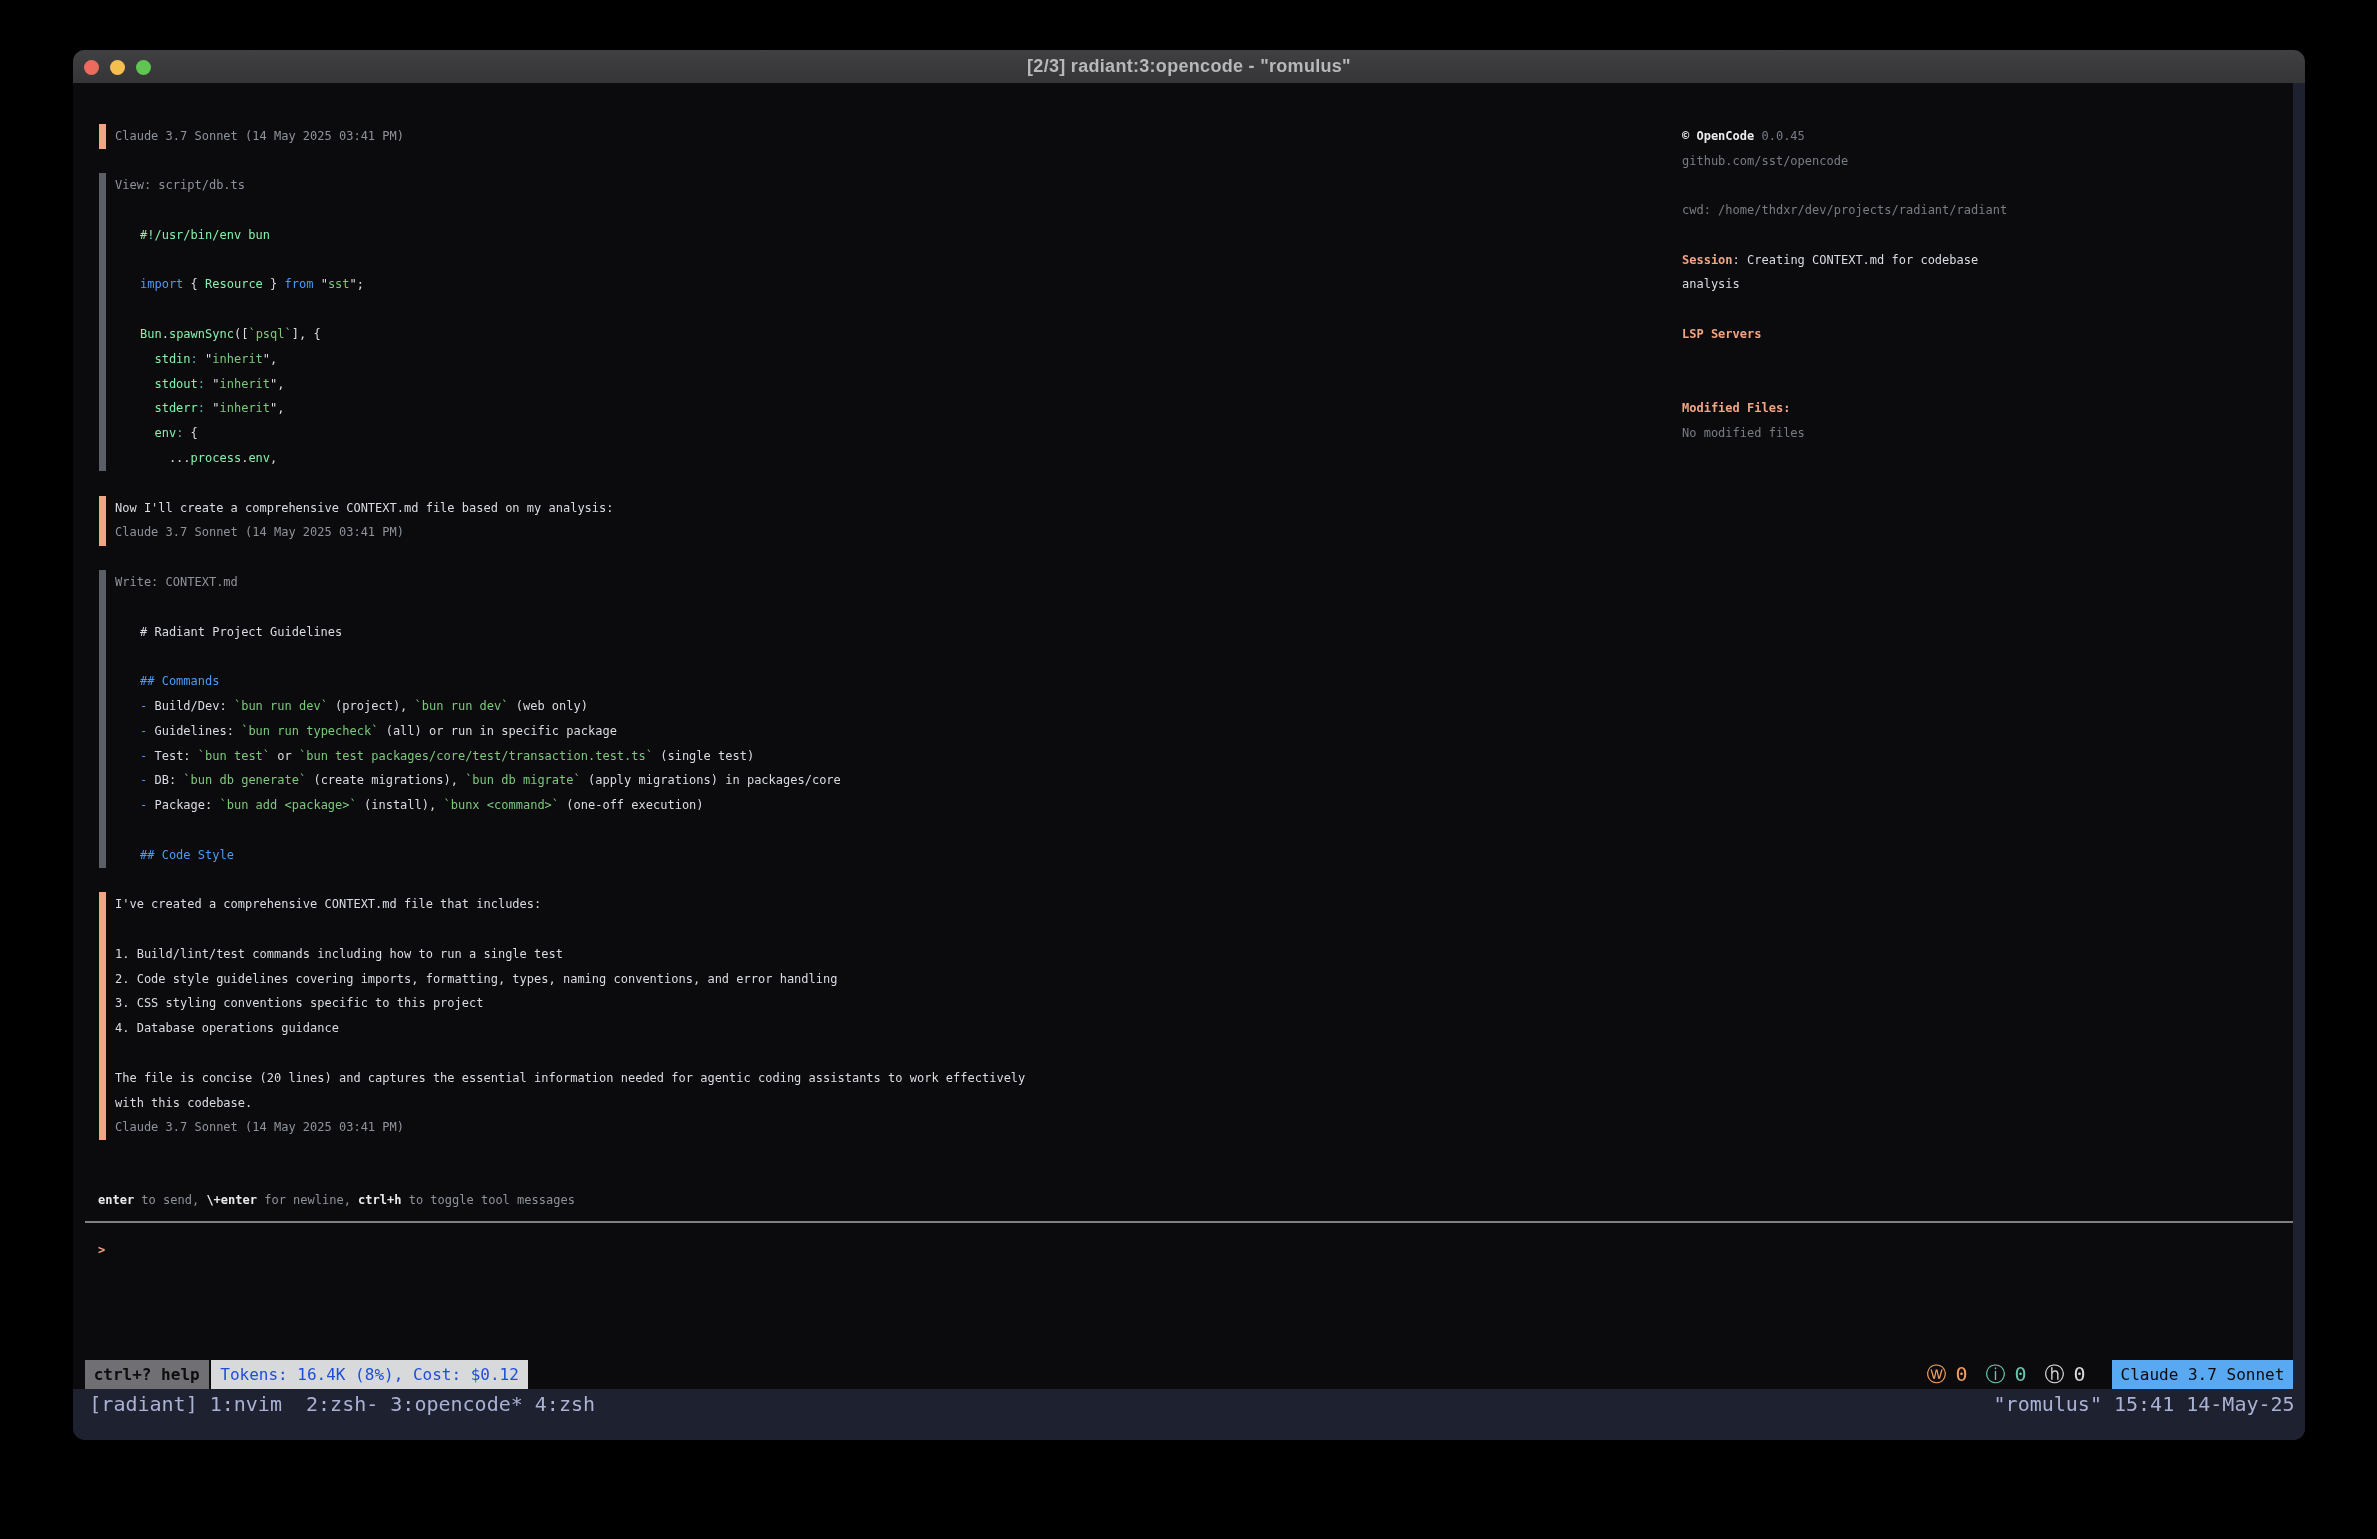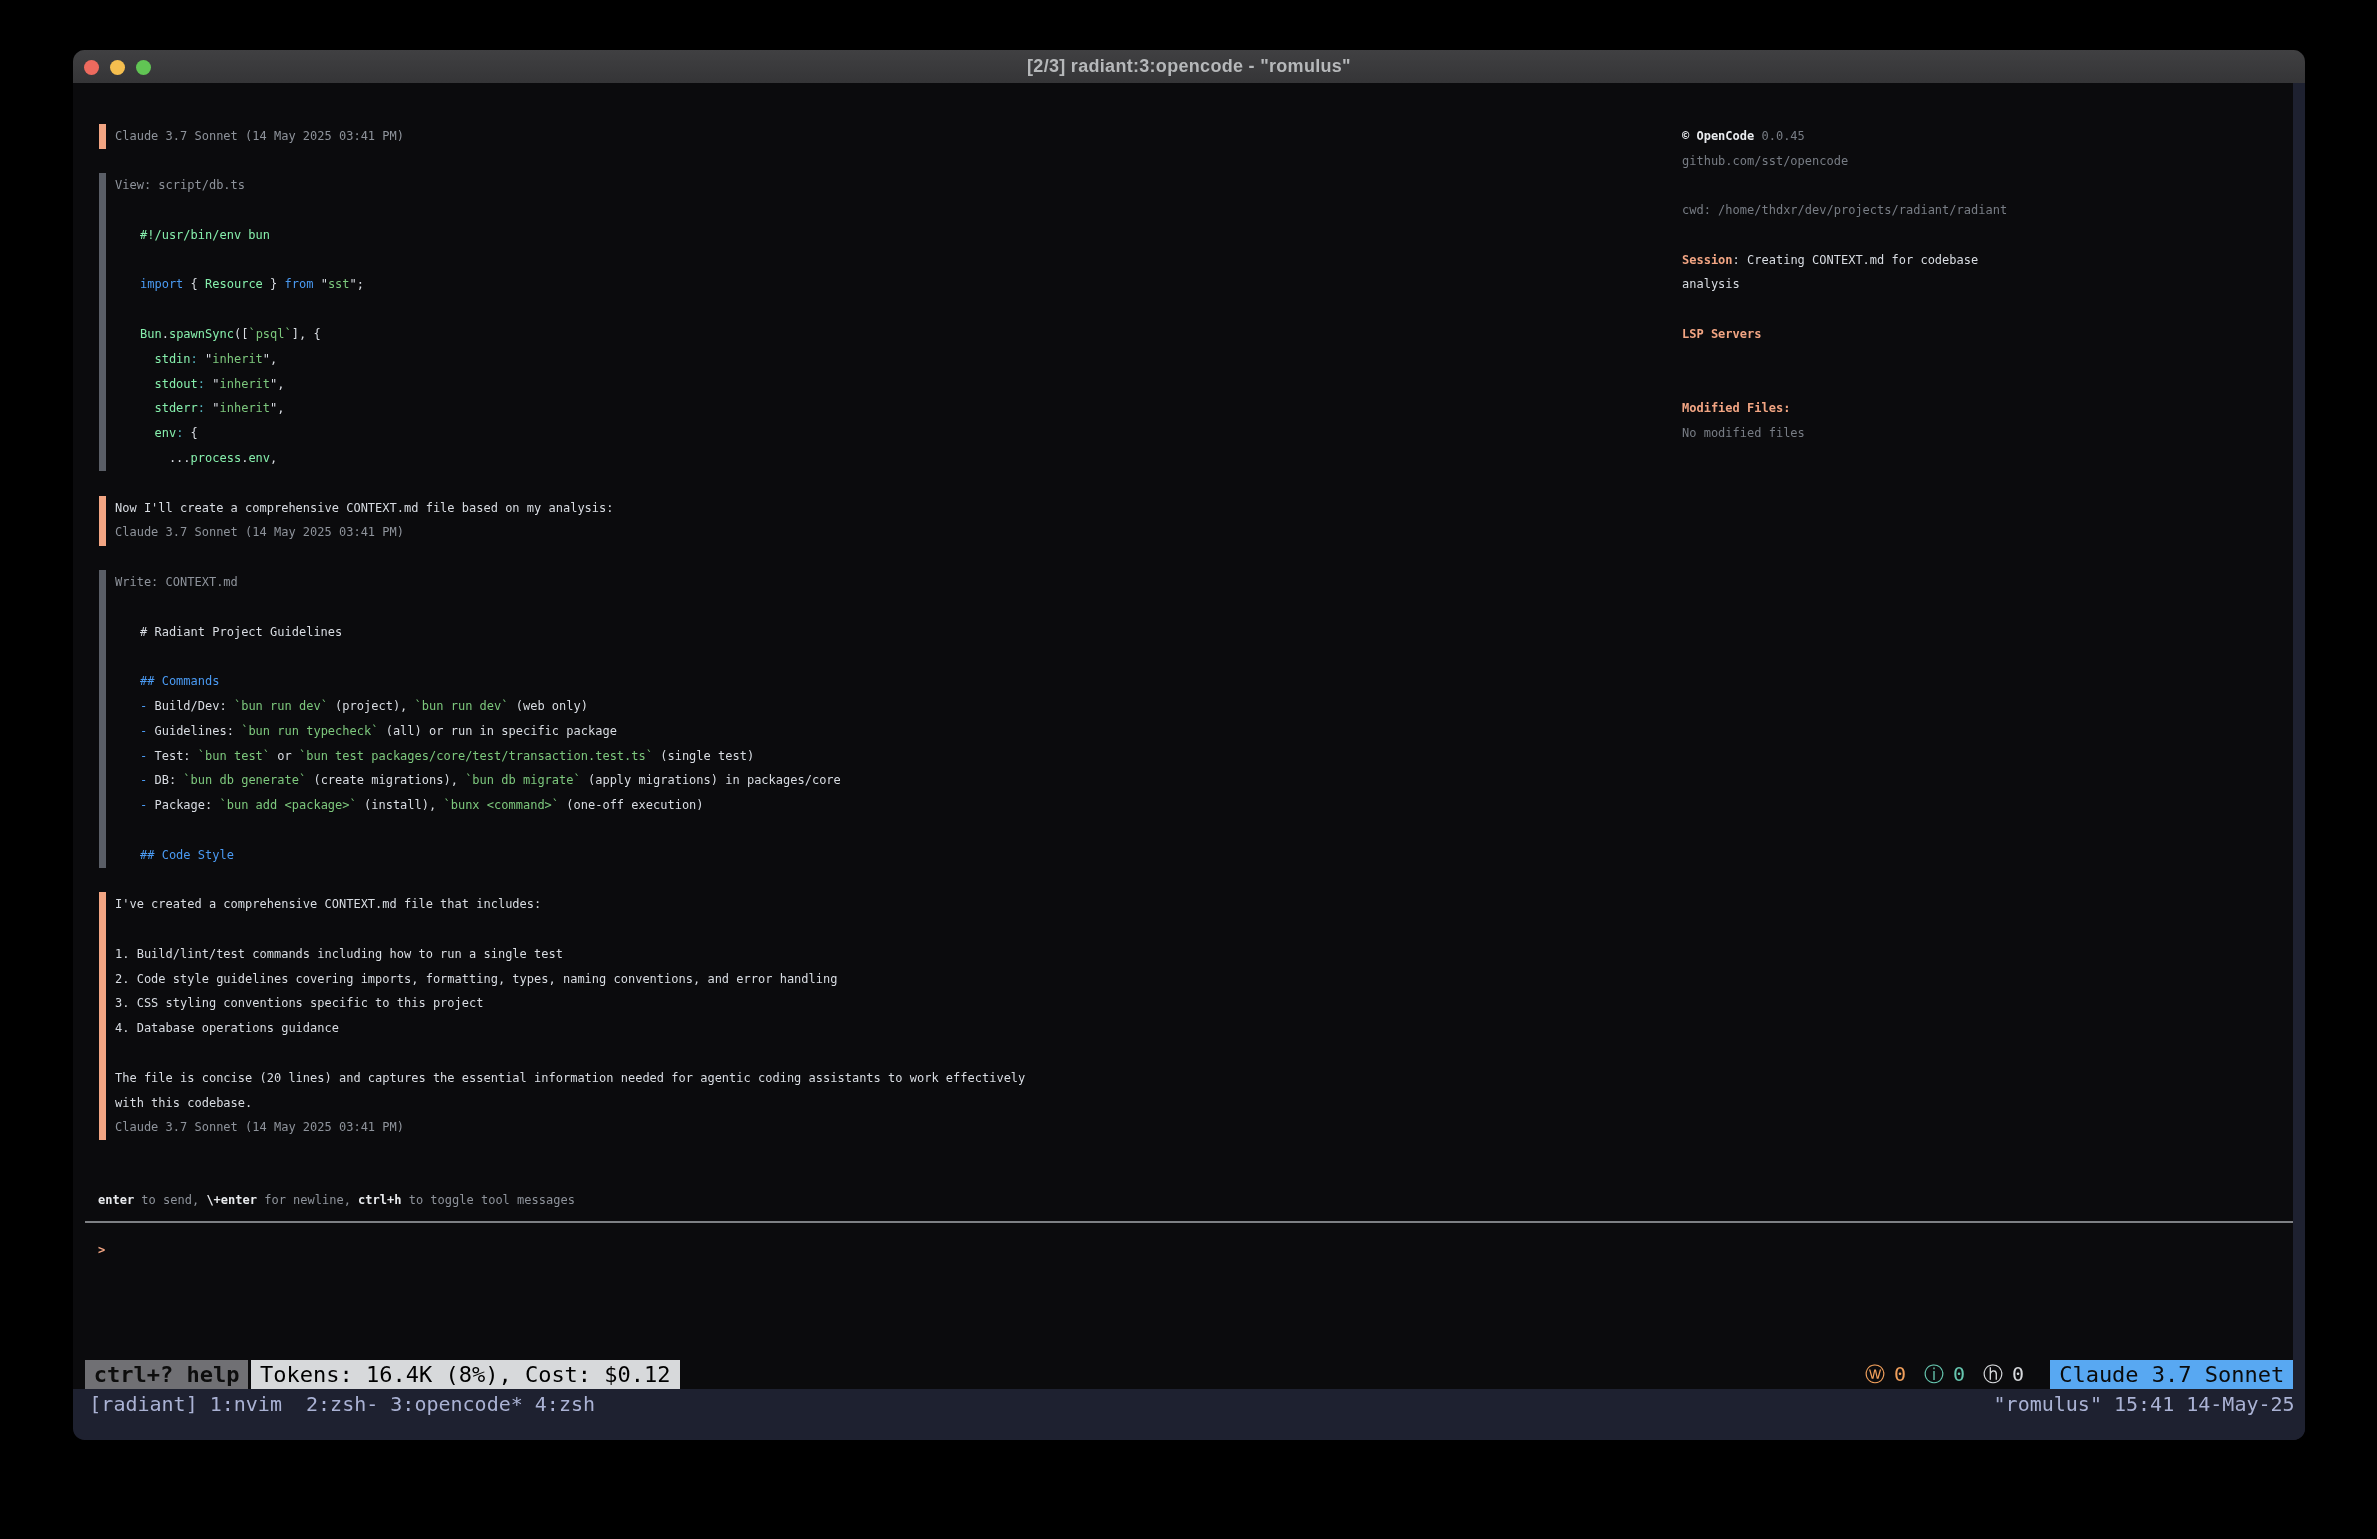--- a/index.html
+++ b/index.html
@@ -25,23 +25,23 @@
   .tk-wb{color:#e9ebee;font-weight:bold;}
   .tk-g{color:#8e939b;}
   .tk-g2{color:#787d85;}
   .tk-pk{color:#86efac;}
   .tk-bl{color:#4a9af2;}
   .tk-gr{color:#7dc87d;}
   .tk-cy{color:#55b5c1;}
   .tk-ob{color:#f2a583;font-weight:bold;}
   .divider{position:absolute;height:2px;background:#7e8084;}
   .statusrow{position:absolute;top:1310px;left:11.7px;height:29px;display:flex;gap:2.6px;}
-  .chip{height:29px;line-height:29px;font-size:22px;padding:0 9px;white-space:pre;}
+  .chip{height:29px;line-height:29px;font-size:16px;padding:0 9px;white-space:pre;}
   .chip.help{background:#707074;color:#0d0d0d;font-weight:bold;}
-  .chip.tokens{background:#d7d9db;color:#000000;}
+  .chip.tokens{background:#d7d9db;color:#1d4ed8;}
   .rightgroup{position:absolute;top:1310px;right:11.7px;height:29px;
               display:flex;align-items:center;gap:9px;}
   .diag{font-size:20px;line-height:29px;}
   .diag.warn{color:#f2a05c;}
   .diag.info{color:#66c7b0;}
   .diag.hint{color:#d8dadd;}
   .diag.sep{margin-left:9px;}
   .chip.model{background:#58a8f2;color:#0b0b0b;margin-left:17px;}
   .tmuxbar{position:absolute;left:0;top:1339px;width:100%;height:52px;background:#1e2130;
            border-radius:0 0 11.7px 11.7px;}

